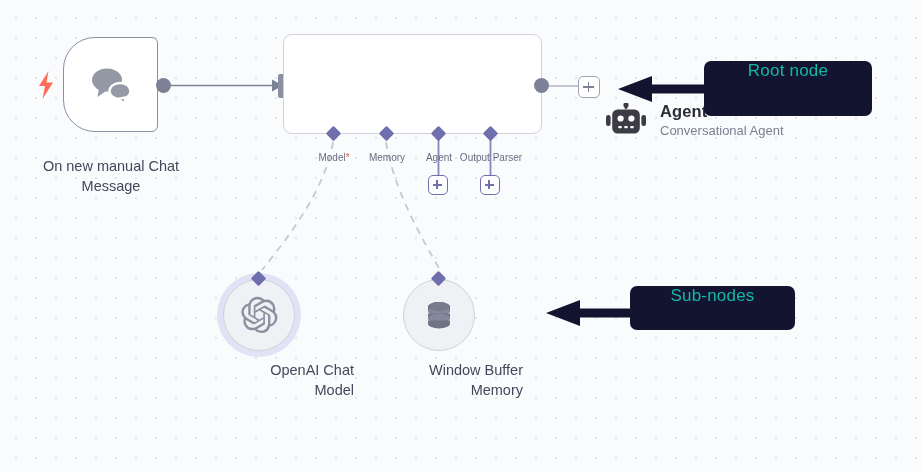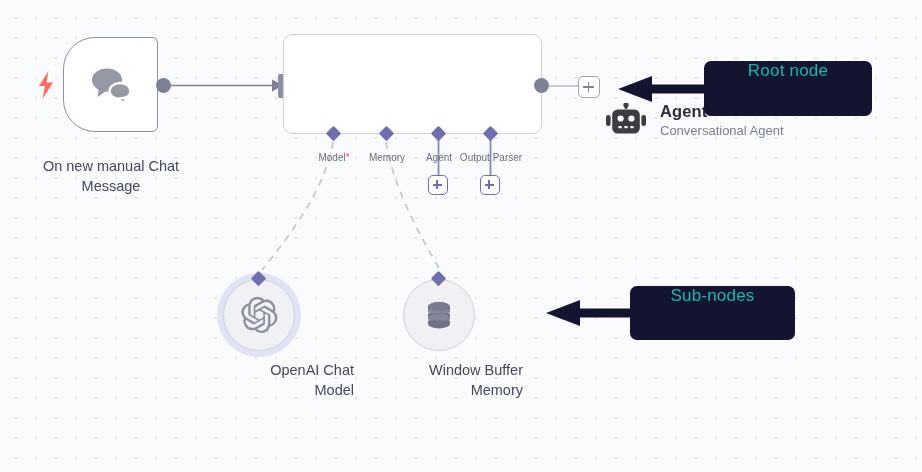--- a/index.html
+++ b/index.html
@@ -238,21 +238,21 @@
     background: #121430;
     border-radius: 7px;
     color: #14b8a6;
     display: flex;
     align-items: flex-start;
     justify-content: center;
     font-size: 17px;
     letter-spacing: 0.2px;
   }
   #callout-root  { left: 704px; top: 61px;  width: 168px; height: 55px; }
-  #callout-sub   { left: 630px; top: 286px; width: 165px; height: 54px; }
+  #callout-sub   { left: 630px; top: 286px; width: 165px; height: 44px; }
   .callout-arrow { position: absolute; }
   #arrow-root { left: 618px; top: 74px;  width: 92px; height: 30px; }
   #arrow-sub  { left: 546px; top: 298px; width: 92px; height: 30px; }
 </style>
 </head>
 <body>
 
 <div id="canvas">
 
   <svg class="layer" id="edges" width="922" height="472" viewBox="0 0 922 472">

